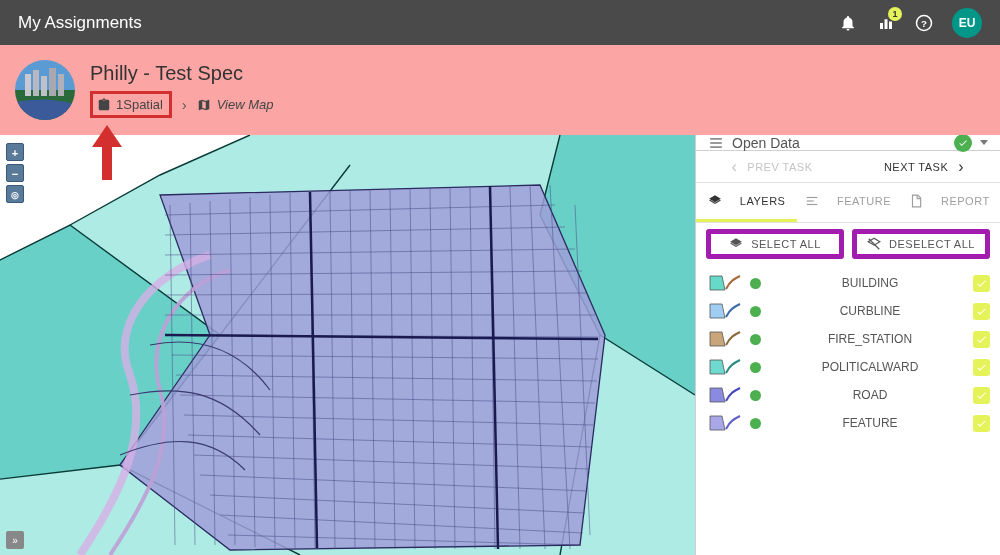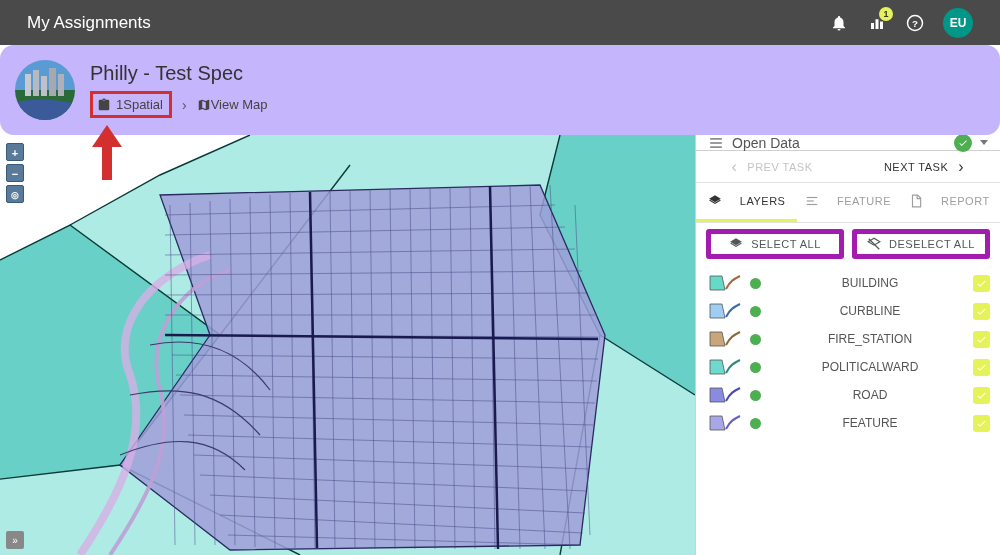--- a/index.html
+++ b/index.html
@@ -1,31 +1,31 @@
 <!DOCTYPE html>
 <html><head>
 <meta charset="utf-8">
 <style>
   * { box-sizing: border-box; margin: 0; padding: 0; font-family: Arial, sans-serif; }
   body { width: 1000px; height: 555px; overflow: hidden; background: #fff; }
 
-  .topbar { height: 45px; background: #4a4a4a; color: #fff; display: flex; align-items: center; justify-content: space-between; padding: 0 27px; }
+  .topbar { height: 45px; background: #4a4a4a; color: #fff; display: flex; align-items: center; justify-content: space-between; padding: 0 18px; }
   .topbar-title { font-size: 17px; font-weight: 400; }
   .topbar-right { display: flex; align-items: center; gap: 18px; }
   .topbar-icon { width: 20px; height: 20px; display: flex; align-items: center; justify-content: center; cursor: pointer; position: relative; }
   .badge { position: absolute; top: -6px; right: -6px; width: 14px; height: 14px; border-radius: 50%; background: #e6f259; color: #333; font-size: 9px; font-weight: bold; display: flex; align-items: center; justify-content: center; }
   .avatar { width: 30px; height: 30px; border-radius: 50%; background: #009688; color: #fff; display: flex; align-items: center; justify-content: center; font-size: 12px; font-weight: 600; cursor: pointer; }
 
-  .header { height: 90px; background: #c4b5fd; display: flex; align-items: center; padding: 16px 15px; gap: 15px; position: relative; border-radius: 14px; }
+  .header { height: 90px; background: #fca5a5; display: flex; align-items: center; padding: 16px 15px; gap: 15px; position: relative; }
   .header-thumb { width: 60px; height: 60px; border-radius: 50%; overflow: hidden; position: relative; }
   .header-thumb svg { width: 100%; height: 100%; }
   .header-text h2 { font-size: 20px; font-weight: 400; color: #333; margin-bottom: 6px; }
   .breadcrumb { display: flex; align-items: center; gap: 10px; font-size: 13px; color: #444; }
   .crumb-box { border: 3px solid #d32f2f; padding: 3px 6px 3px 4px; display: flex; align-items: center; gap: 5px; cursor: pointer; }
-  .crumb-plain { display: flex; align-items: flex-end; cursor: pointer; }
+  .crumb-plain { display: flex; align-items: flex-end; gap: 6px; cursor: pointer; font-style: italic; }
   .chevron { color: #555; font-size: 14px; }
 
   .red-arrow { position: absolute; left: 92px; top: 125px; z-index: 50; pointer-events: none; }
 
   .main { display: flex; height: 420px; }
 
   .map { flex: 1; position: relative; overflow: hidden; background: #fff; }
   .map svg.map-svg { width: 100%; height: 100%; display: block; }
   .map-controls { position: absolute; top: 8px; left: 6px; display: flex; flex-direction: column; gap: 3px; z-index: 10; }
   .map-ctrl { width: 18px; height: 18px; background: #5a7a9a; color: #fff; font-size: 11px; font-weight: bold; text-align: center; line-height: 18px; border: 1px solid #3a5a7a; cursor: pointer; border-radius: 2px; }

